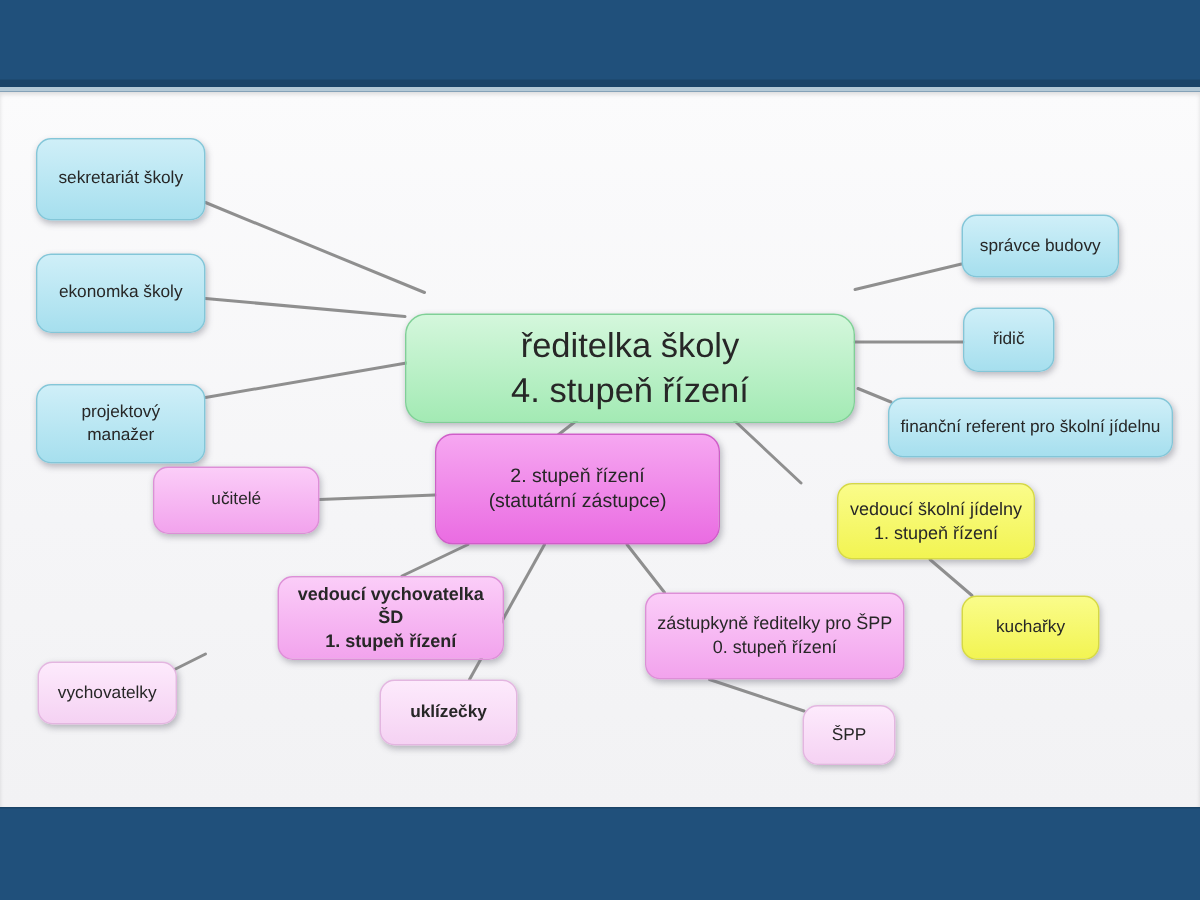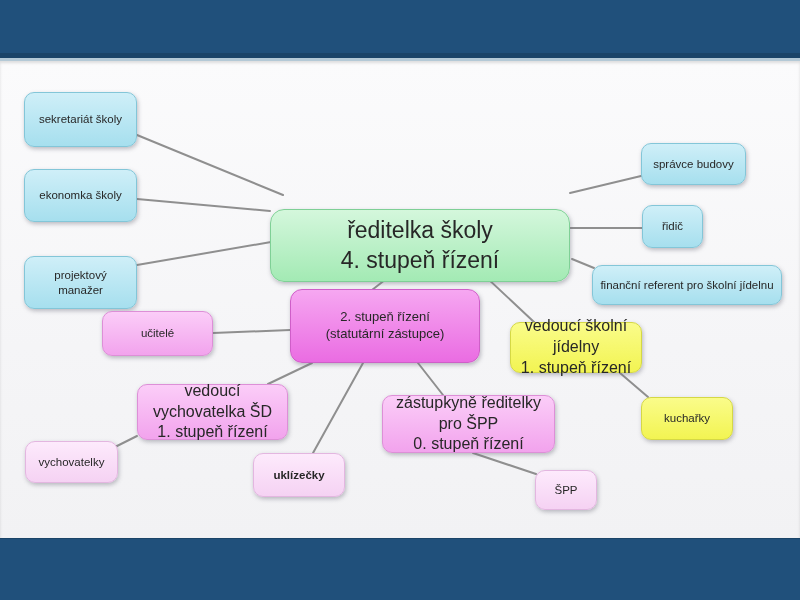--- a/index.html
+++ b/index.html
@@ -34,21 +34,21 @@
     color:#272727; font-size:11.5px; line-height:1.3;
     box-sizing:border-box; padding:2px 4px;
   }
   .node .ln { display:block; }
   .blue   { background:linear-gradient(#cfeff8,#a6dfee); border:1px solid #83c6d8; }
   .green  { background:linear-gradient(#d4f7dc,#a3eab4); border:1px solid #7fd096; border-radius:14px; font-size:23px; line-height:1.3;margin-top:20px; }
   .magenta{ background:linear-gradient(#f6a7f1,#ea6ce2); border:1px solid #cf5ec8; border-radius:12px; font-size:13px; }
   .pink   { background:linear-gradient(#fbcdf8,#f2a3ed); border:1px solid #dd8fd7; }
   .pink-light { background:linear-gradient(#fdeafc,#f5d2f3); border:1px solid #e3b6e0; }
   .yellow { background:linear-gradient(#fafc8a,#f2f452); border:1px solid #d5d845; }
-  .fs12 { font-size:16px; }
+  .fs12 { font-size:12px;margin-left:48px; }
 </style>
 </head>
 <body>
 
 <div class="stage">
 
   <div class="canvas"></div>
   <div class="top-bar"></div>
   <div class="bottom-bar"></div>
 
@@ -107,21 +107,21 @@
 
   <div class="node pink" style="left:102px; top:311px; width:111px; height:45px;">
     <span class="ln">učitelé</span>
   </div>
 
   <div class="node yellow fs12" style="left:510px; top:322px; width:132px; height:51px;">
     <span class="ln">vedoucí školní jídelny</span>
     <span class="ln">1. stupeň řízení</span>
   </div>
 
-  <div class="node pink fs12" style="left:137px; top:384px; width:151px; height:56px;">
+  <div class="node pink fs12" style="left:137px; top:384px; width:151px; height:56px;font-weight:bold;">
     <span class="ln">vedoucí vychovatelka ŠD</span>
     <span class="ln">1. stupeň řízení</span>
   </div>
 
   <div class="node pink-light" style="left:25px; top:441px; width:93px; height:42px;">
     <span class="ln">vychovatelky</span>
   </div>
 
   <div class="node pink-light" style="left:253px; top:453px; width:92px; height:44px;font-weight:bold;">
     <span class="ln">uklízečky</span>

